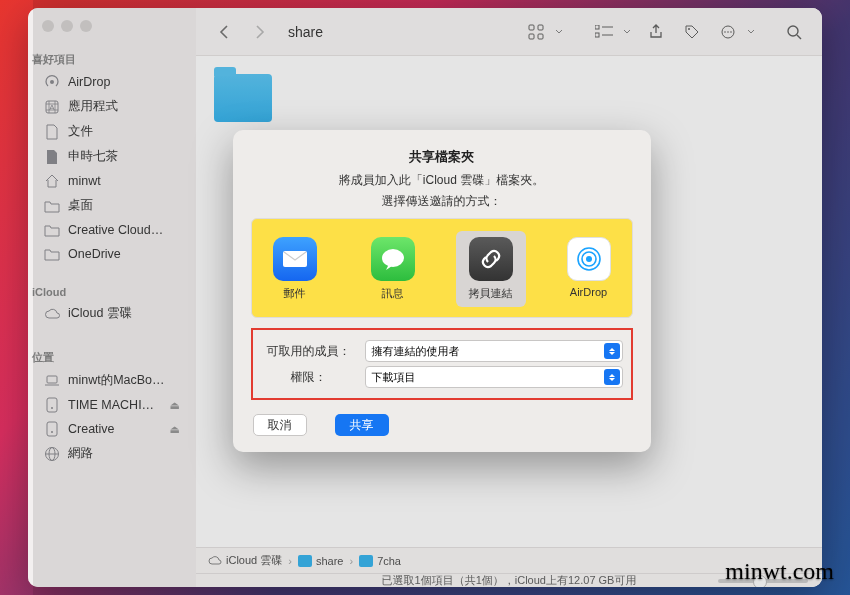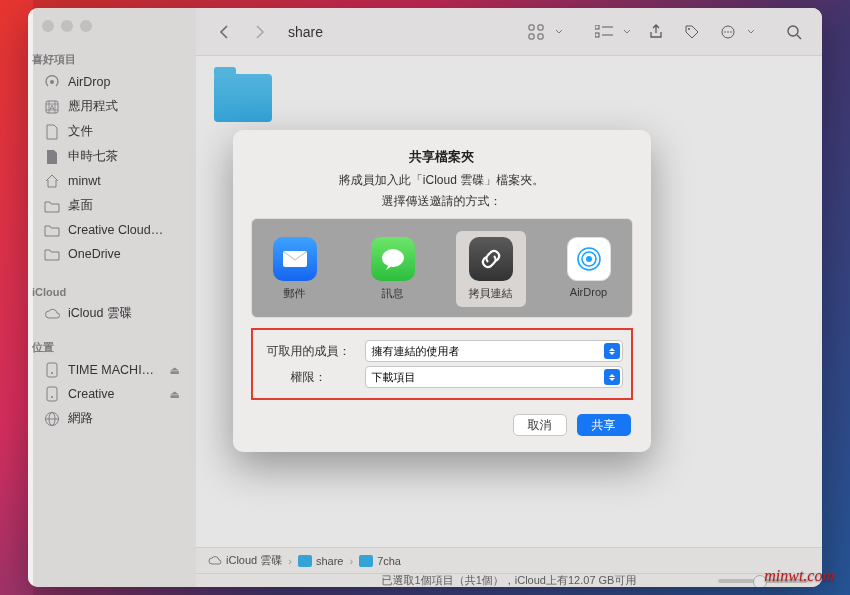--- a/index.html
+++ b/index.html
@@ -26,37 +26,37 @@
 .pathbar .crumb { display: flex; align-items: center; gap: 4px; }
 .pathbar .crumb .fic { width: 14px; height: 12px; background: #3ab6ef; border-radius: 2px; }
 .pathbar .sep { color: #aaa; }
 .status { height: 14px; border-top: 1px solid #e6e3e2; display: flex; align-items: center; justify-content: center; font-size: 11px; color: #666; background: #faf8f7; position: relative; }
 .status .slider { position: absolute; right: 14px; width: 90px; height: 4px; background: #d0d0d0; border-radius: 2px; }
 .status .slider::after { content: ""; position: absolute; top: -4px; left: 35px; width: 12px; height: 12px; background: #fff; border: 1px solid #bbb; border-radius: 50%; }
 .overlay { position: absolute; inset: 0; background: rgba(0,0,0,0.1); display: flex; align-items: flex-start; justify-content: center; padding-top: 130px; margin-left: 33px; }
 .dialog { width: 418px; background: #eeecea; border-radius: 10px; box-shadow: 0 15px 40px rgba(0,0,0,0.35); padding: 18px 0 16px; }
 .dlg-title { text-align: center; font-size: 13px; font-weight: 600; color: #222; margin-bottom: 6px; }
 .dlg-sub { text-align: center; font-size: 12px; color: #333; margin-bottom: 4px; }
-.share-row { display: flex; justify-content: center; gap: 28px; padding: 12px 0 10px; margin: 8px 18px 10px; background: #a3a3a3; border: 1px solid #dedbda; border-radius: 6px; }
+.share-row { display: flex; justify-content: center; gap: 28px; padding: 12px 0 10px; margin: 8px 18px 10px; background: #fde047; border: 1px solid #dedbda; border-radius: 6px; }
 .share-opt { display: flex; flex-direction: column; align-items: center; gap: 5px; width: 70px; padding: 6px 0; border-radius: 6px; }
 .share-opt.sel { background: #d8d5d3; }
 .share-opt .app-ic { width: 44px; height: 44px; border-radius: 10px; display: flex; align-items: center; justify-content: center; }
 .share-opt .olbl { font-size: 11px; color: #333; }
 .form-area { margin: 0 18px 14px; border: 2px solid #e23b30; padding: 6px 8px; }
 .form-row { display: flex; align-items: center; gap: 8px; margin: 4px 0; }
 .form-row .flbl { width: 96px; text-align: center; font-size: 12px; color: #333; }
 .form-row .sel { flex: 1; height: 22px; background: #fff; border: 1px solid #c8c6c5; border-radius: 4px; display: flex; align-items: center; padding: 0 6px; font-size: 11px; position: relative; }
 .form-row .sel .arr { position: absolute; right: 2px; top: 2px; width: 16px; height: 16px; background: #1676f3; border-radius: 3px; display: flex; flex-direction: column; align-items: center; justify-content: center; gap: 0; }
 .form-row .sel .arr::before { content: ""; border: 3px solid transparent; border-bottom-color: #fff; margin-bottom: 1px; }
 .form-row .sel .arr::after { content: ""; border: 3px solid transparent; border-top-color: #fff; }
-.dlg-btns { display: flex; justify-content: flex-end; gap: 10px; padding: 0 20px; }
+.dlg-btns { display: flex; justify-content: flex-start; gap: 28px; padding: 0 20px; }
 .dlg-btn { min-width: 54px; height: 22px; border-radius: 5px; font-size: 12px; display: flex; align-items: center; justify-content: center; padding: 0 10px; }
 .dlg-btn.cancel { background: #fff; border: 1px solid #c8c6c5; color: #333; }
 .dlg-btn.primary { background: #1676f3; color: #fff; }
-.watermark { position: absolute; bottom: 10px; right: 16px; color: #b91c1c; font-style: italic; font-family: cursive; font-size: 16px; text-shadow: 0 1px 2px rgba(0,0,0,0.4); }
+.watermark { position: absolute; bottom: 10px; right: 16px; color: #000000; font-family: cursive; font-size: 24px; text-shadow: 0 1px 2px rgba(0,0,0,0.4); }
 svg { display: block; }
 </style>
 </head>
 <body>
 
 <div class="window">
   <div class="sidebar">
     <div class="traffic">
       <div class="tl"></div>
       <div class="tl"></div>
@@ -136,22 +136,31 @@
     <div id="icloud-list">
         <div class="side-item">
           <span class="ic">
             <svg width="16" height="12" viewBox="0 0 16 12">
               <path d="M5 10 a3.5 3.5 0 0 1 0-7 a4.5 4.5 0 0 1 8 2 a2.5 2.5 0 0 1 0 5 z" stroke="#8e8e93" fill="none"></path>
             </svg>
           </span>
           <span class="lbl">iCloud 雲碟</span>
         </div>
       </div>
-    <div class="section-hdr" style="margin-top:8px">位置</div>
+    <div class="section-hdr" style="margin-top:18px">位置</div>
     <div id="loc-list">
+        <div class="side-item">
+          <span class="ic">
+            <svg width="16" height="12" viewBox="0 0 16 12">
+              <rect x="3" y="1" width="10" height="7" rx="1" stroke="#8e8e93" fill="none"></rect>
+              <path d="M1 10 h14" stroke="#8e8e93"></path>
+            </svg>
+          </span>
+          <span class="lbl">minwt的MacBo…</span>
+        </div>
         <div class="side-item">
           <span class="ic">
             <svg width="14" height="16" viewBox="0 0 14 16">
               <rect x="2" y="1" width="10" height="14" rx="2" stroke="#8e8e93" fill="none"></rect>
               <circle cx="7" cy="11" r="1" fill="#8e8e93"></circle>
             </svg>
           </span>
           <span class="lbl">TIME MACHI…</span>
           <span class="eject">⏏</span>
         </div>

